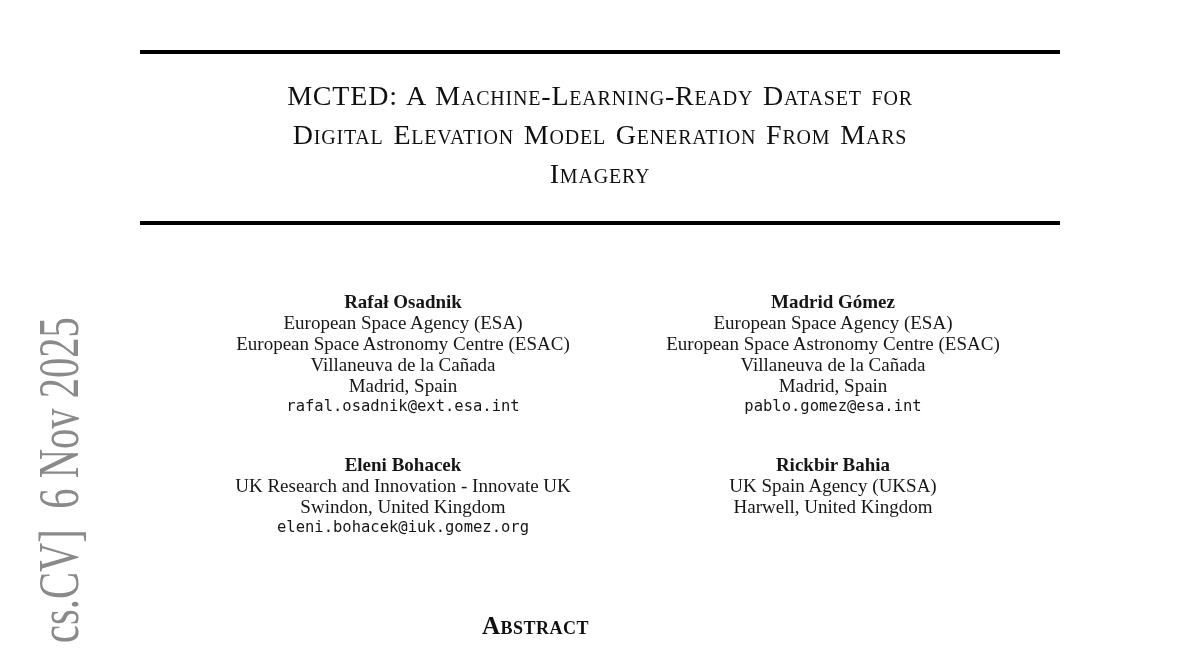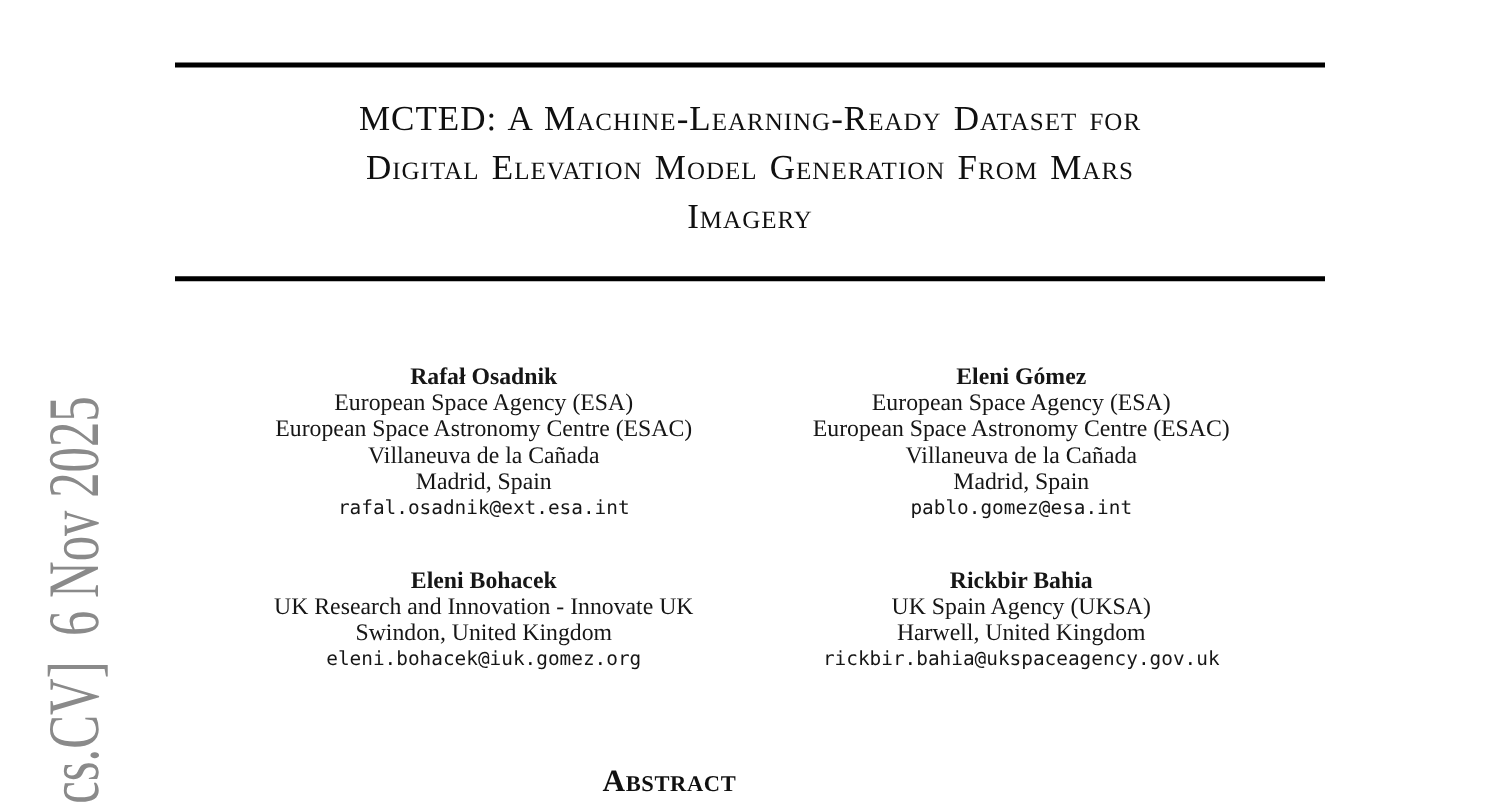--- a/index.html
+++ b/index.html
@@ -10,21 +10,21 @@
   }
   .rule { position: absolute; left: 140px; width: 920px; height: 4px; background: #000000; }
   .rule-top { top: 50px; }
   .rule-bottom { top: 221px; }
   .title {
     position: absolute; left: 120px; top: 76px; width: 960px;
     text-align: center; font-weight: normal; font-size: 28px; line-height: 39px;
     font-variant: small-caps; letter-spacing: 0.8px; word-spacing: 2px; color: #101010;
   }
   .title .tline { display: block; white-space: nowrap; }
-  .authors { position: absolute; left: 172px; width: 860px; display: flex; }
+  .authors { position: absolute; left: 188px; width: 860px; display: flex; }
   .authors-row1 { top: 291px; }
   .authors-row2 { top: 454px; }
   .author { flex: 1; text-align: center; font-size: 19px; line-height: 21px; color: #161616; }
   .author-name { font-weight: bold; font-size: 19px; }
   .email { font-family: "DejaVu Sans Mono", monospace; font-size: 15.5px; }
   .abstract-heading {
     position: absolute; left: 0; top: 612px; width: 1071px; text-align: center;
     font-size: 25px; font-weight: bold; font-variant: small-caps; letter-spacing: 0.5px;
     color: #101010;
   }
@@ -55,39 +55,38 @@
   <div class="authors authors-row1">
     <div class="author">
       <div class="author-name">Rafał Osadnik</div>
       <div class="aff">European Space Agency (ESA)</div>
       <div class="aff">European Space Astronomy Centre (ESAC)</div>
       <div class="aff">Villaneuva de la Cañada</div>
       <div class="aff">Madrid, Spain</div>
       <div class="email">rafal.osadnik@ext.esa.int</div>
     </div>
     <div class="author">
-      <div class="author-name">Eleni Gómez</div>
+      <div class="author-name">Madrid Gómez</div>
       <div class="aff">European Space Agency (ESA)</div>
       <div class="aff">European Space Astronomy Centre (ESAC)</div>
       <div class="aff">Villaneuva de la Cañada</div>
       <div class="aff">Madrid, Spain</div>
       <div class="email">pablo.gomez@esa.int</div>
     </div>
   </div>
 
   <div class="authors authors-row2">
     <div class="author">
       <div class="author-name">Eleni Bohacek</div>
       <div class="aff">UK Research and Innovation - Innovate UK</div>
       <div class="aff">Swindon, United Kingdom</div>
       <div class="email">eleni.bohacek@iuk.gomez.org</div>
     </div>
     <div class="author">
       <div class="author-name">Rickbir Bahia</div>
       <div class="aff">UK Spain Agency (UKSA)</div>
       <div class="aff">Harwell, United Kingdom</div>
-      <div class="email">rickbir.bahia@ukspaceagency.gov.uk</div>
     </div>
   </div>
 
   <div class="abstract-heading">Abstract</div>
 
 </div>
 
 </body></html>

